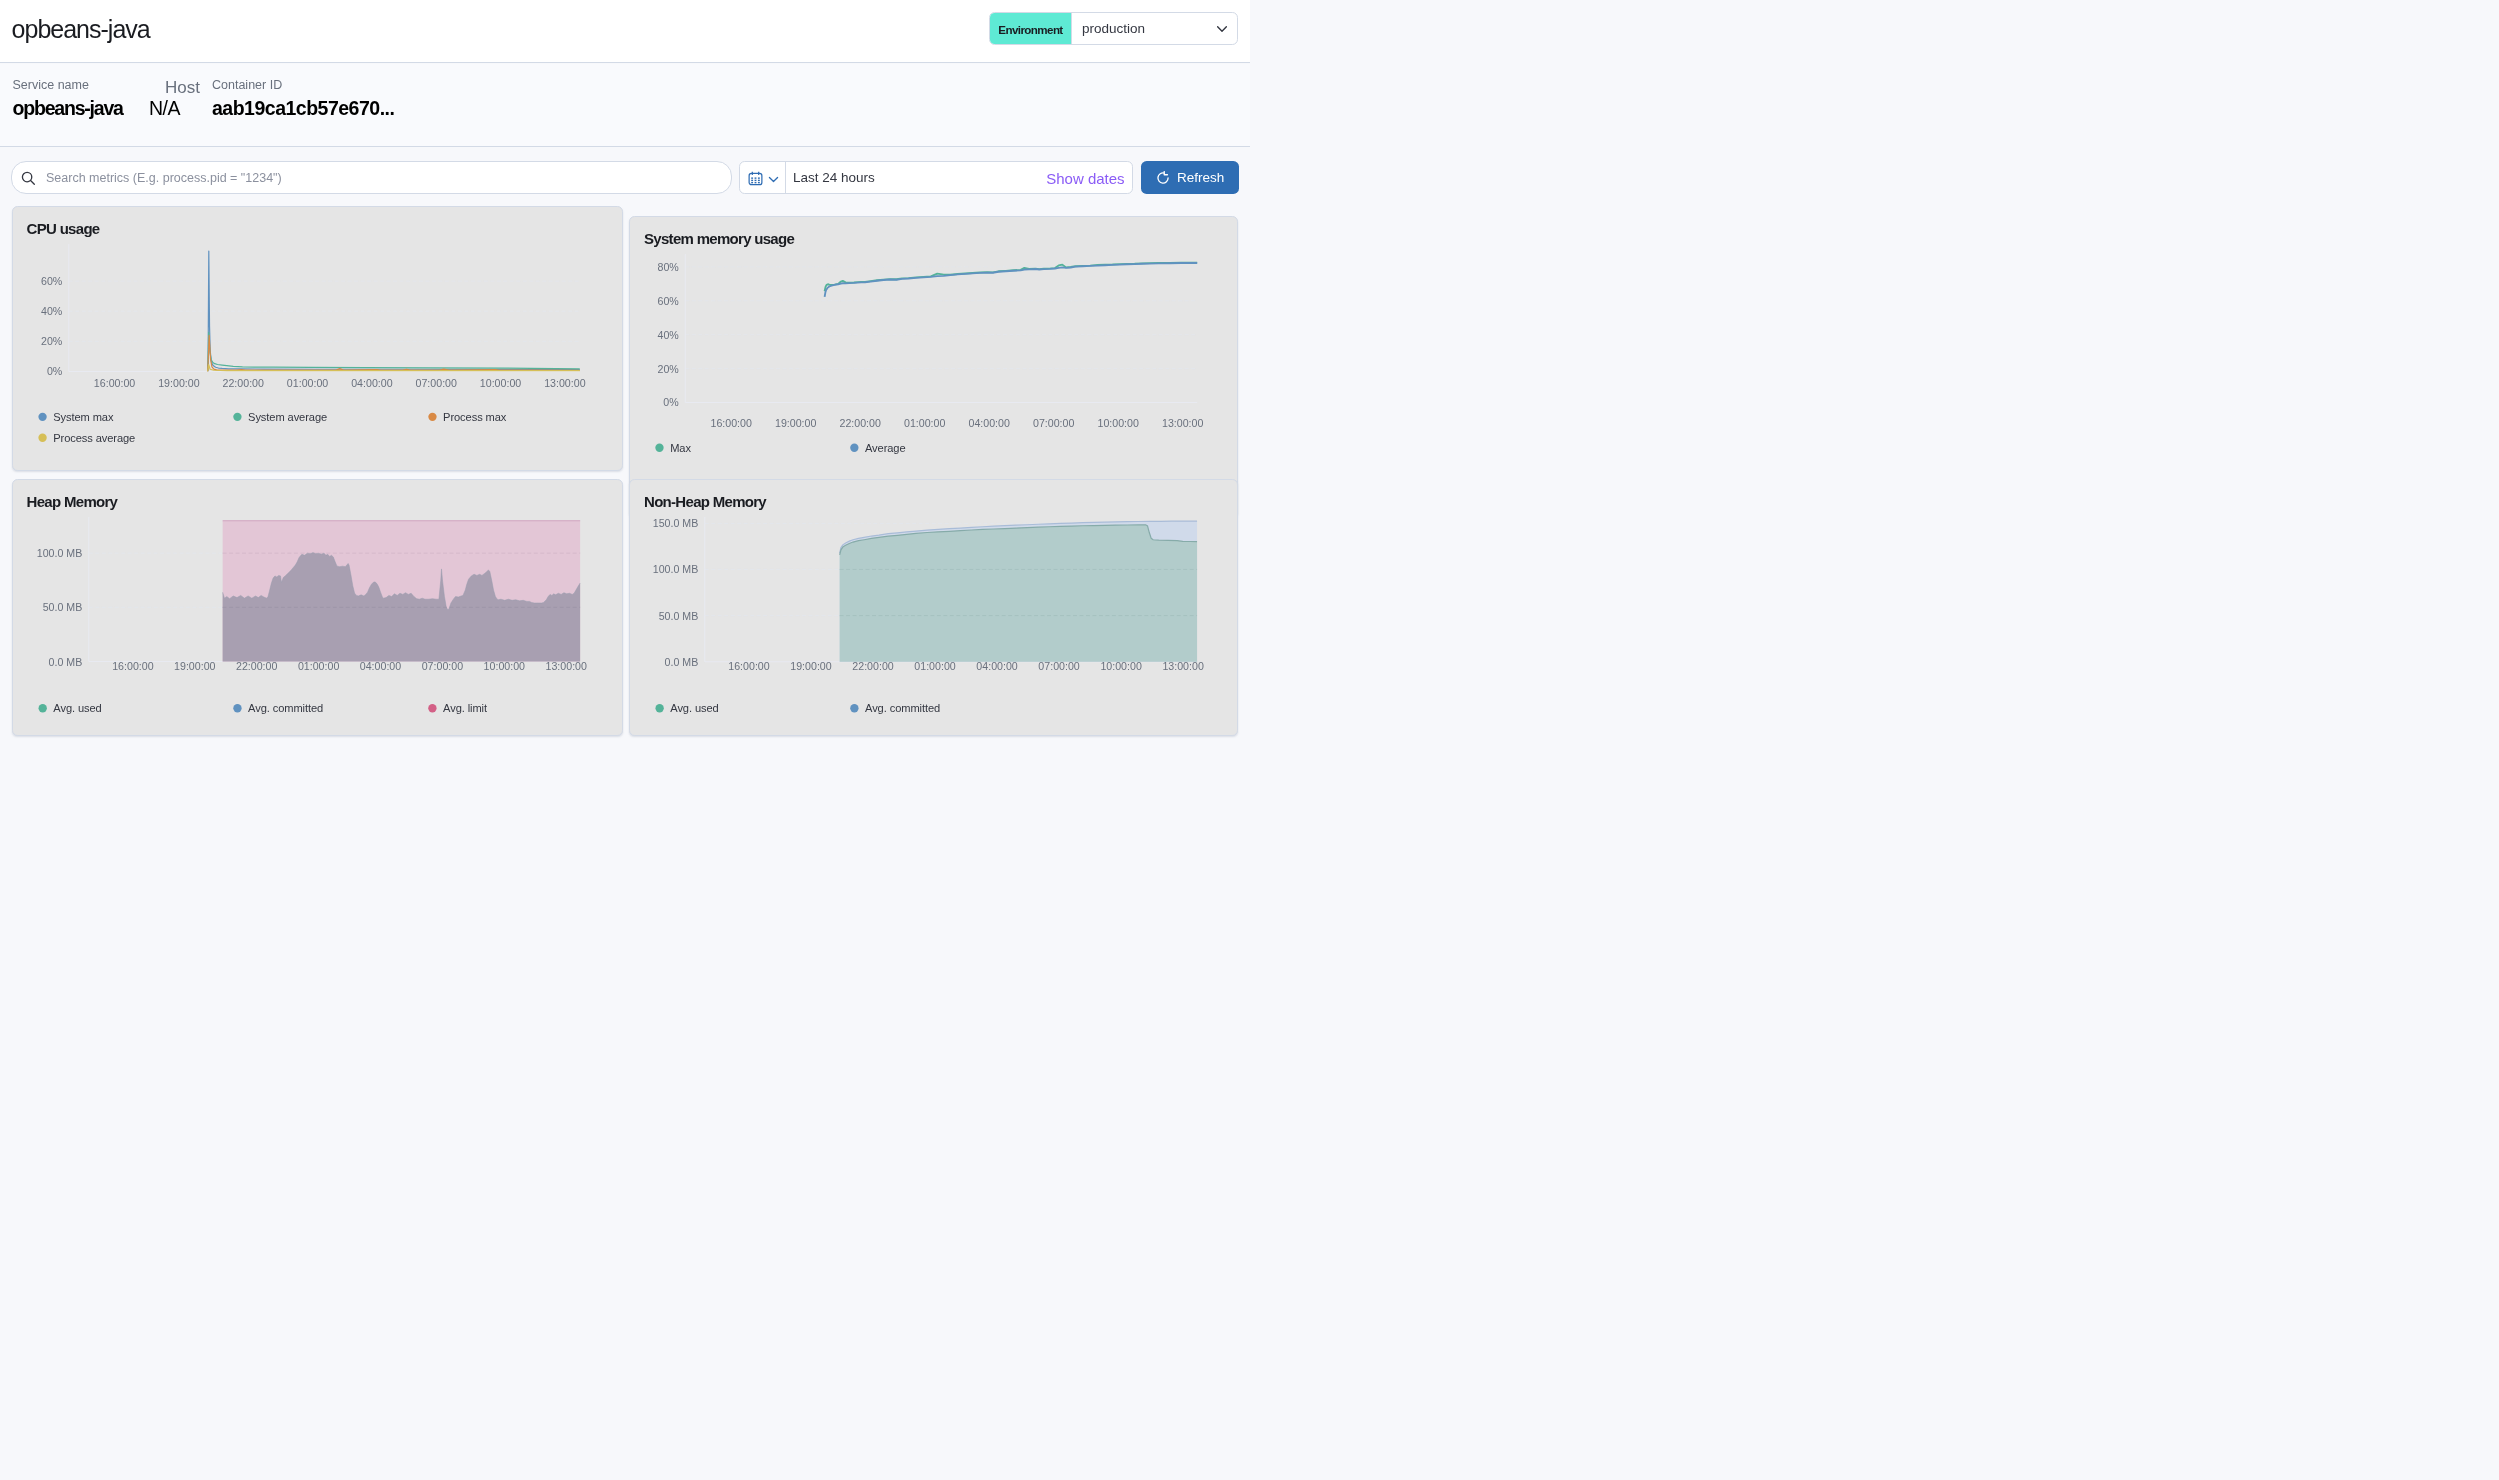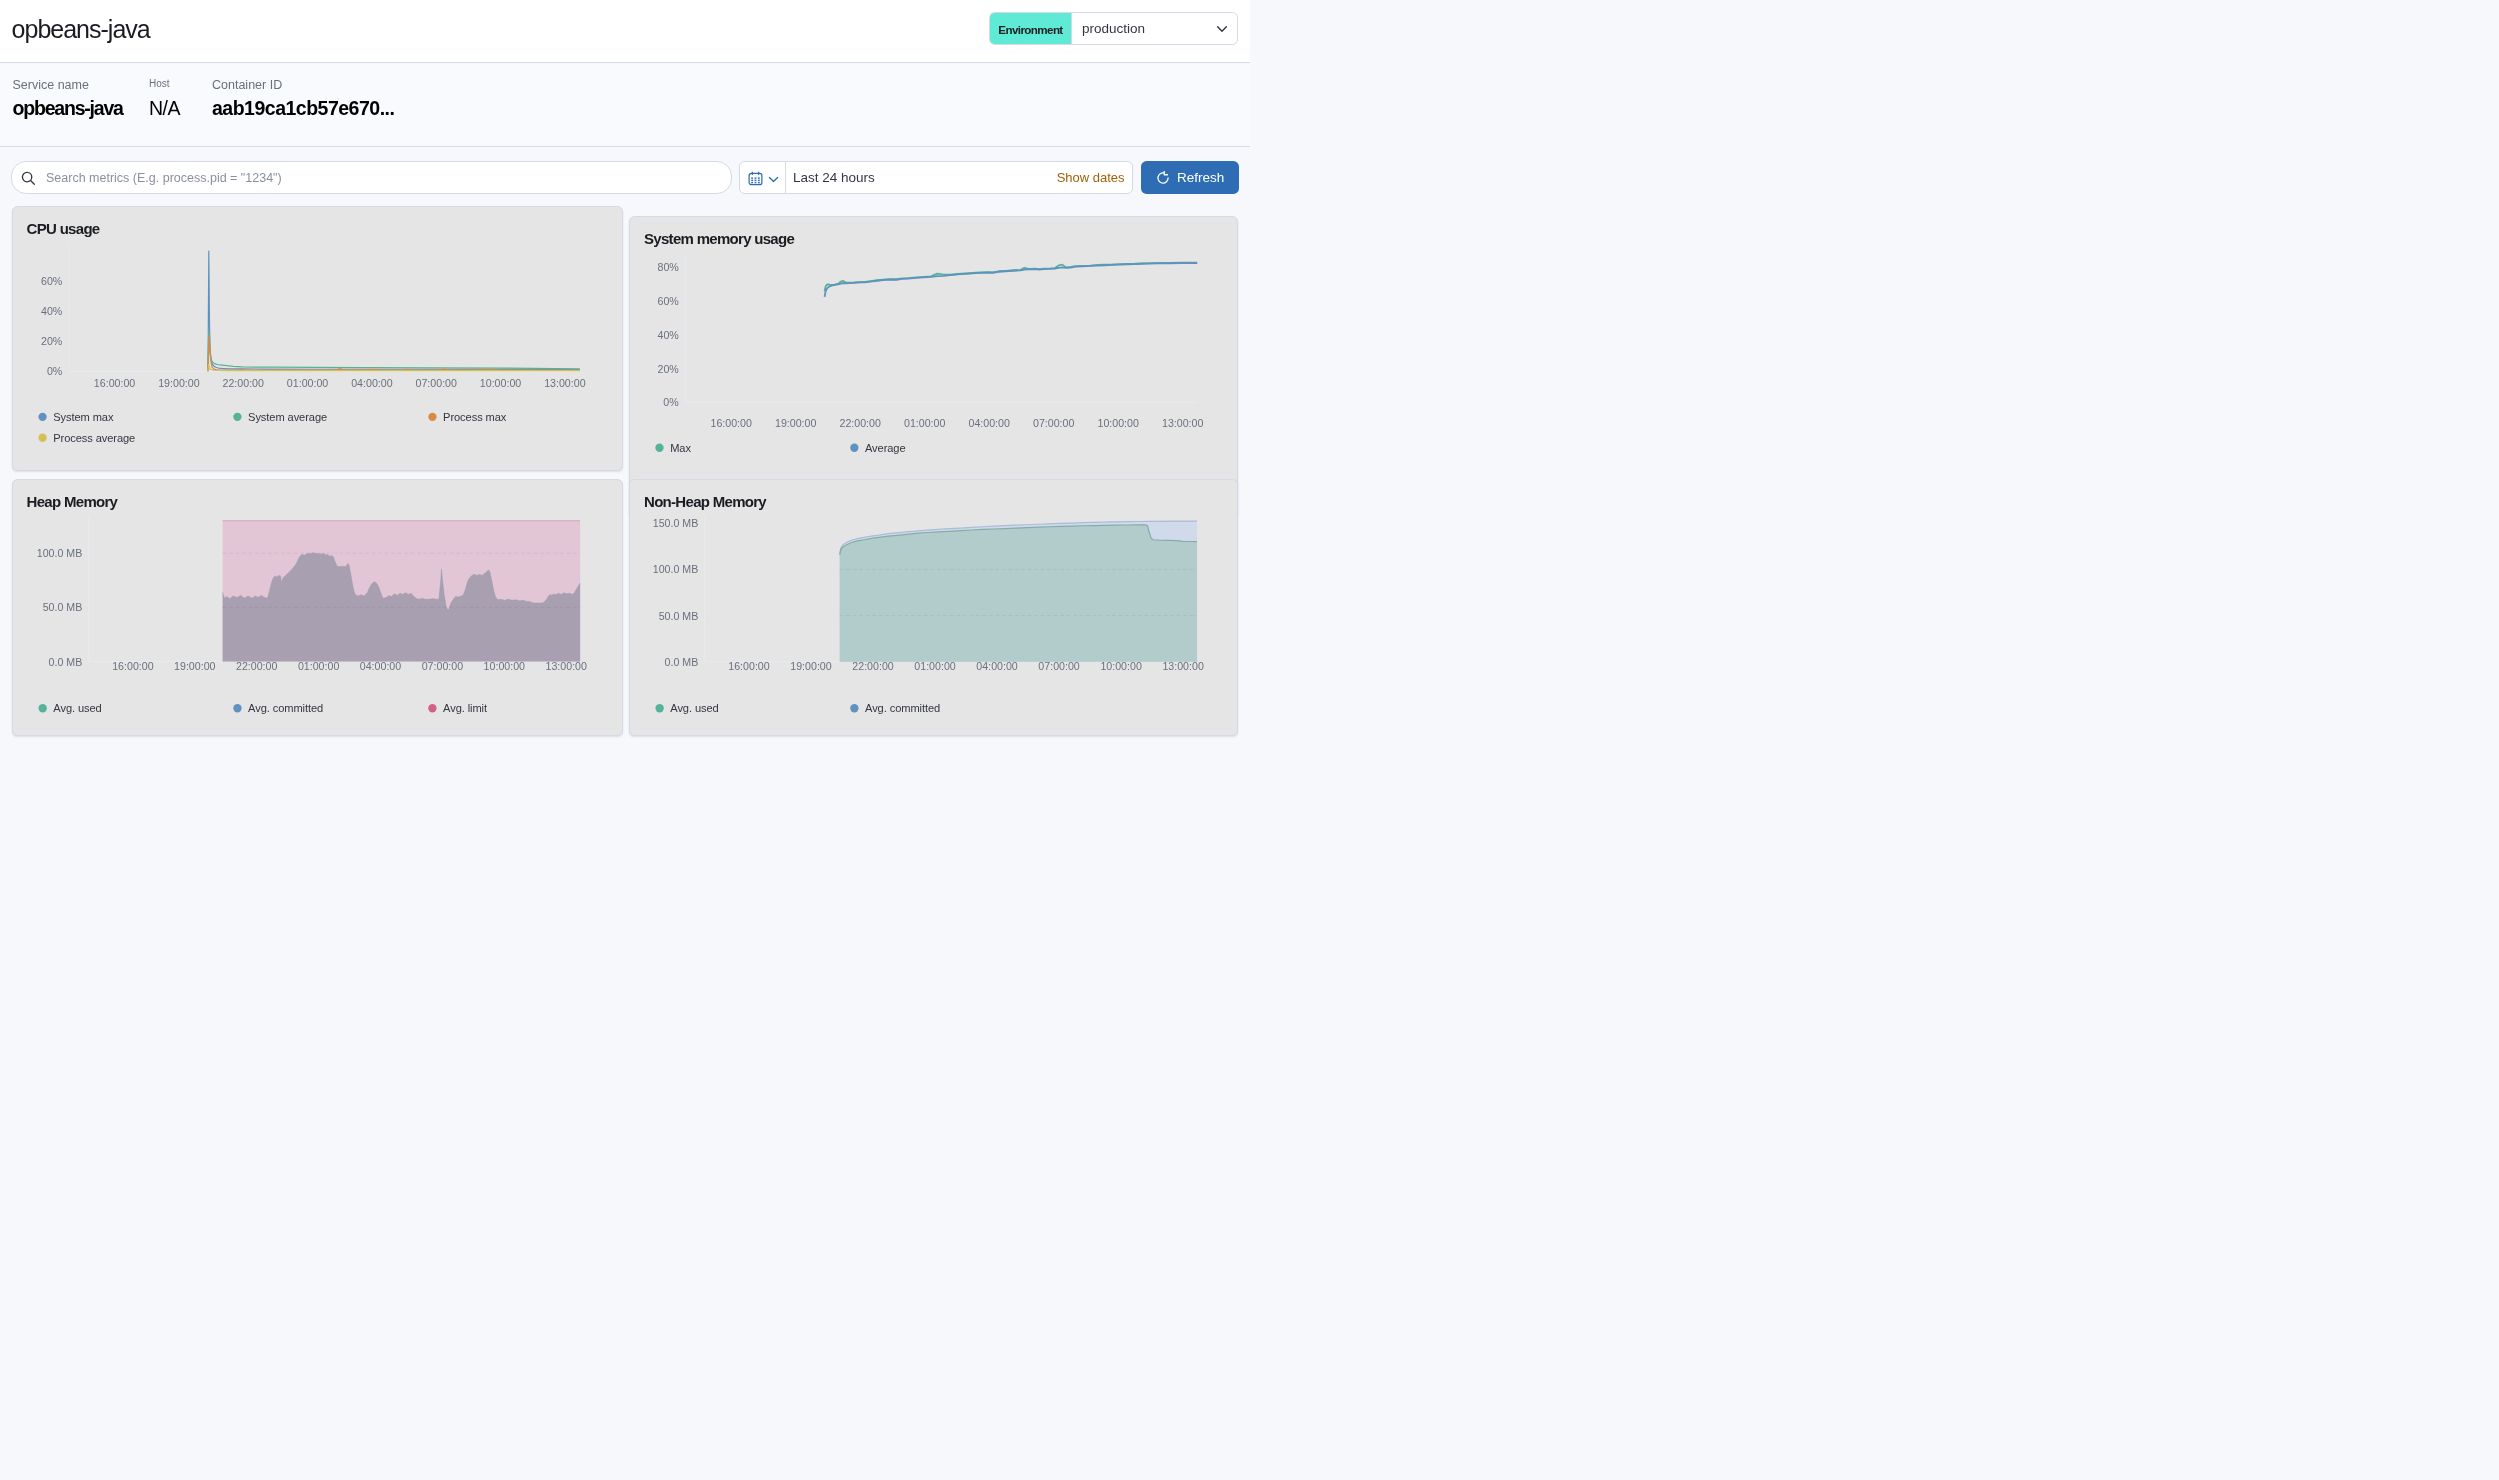--- a/index.html
+++ b/index.html
@@ -17,21 +17,21 @@
     <div class="abs" style="left:92px;top:8px;font-size:13.5px;color:#343741">production</div>
     <div class="abs" style="left:225px;top:9.3px"><svg width="14" height="14" viewBox="0 0 16 16">
           <path d="M3 5.5 L8 10.5 L13 5.5" fill="none" stroke="#343741" stroke-width="1.6" stroke-linecap="round" stroke-linejoin="round"></path>
         </svg></div>
   </div>
 </div>
 
 <div class="abs" style="left:0;top:64px;width:1250px;height:83px;background:#f9fafd;border-bottom:0.9px solid #d3dae6">
   <div class="abs" style="left:12.5px;top:14px;font-size:12.5px;color:#69707d">Service name</div>
   <div class="abs" style="left:12.5px;top:33px;font-size:19.5px;font-weight:bold;color:#000;letter-spacing:-1.2px">opbeans-java</div>
-  <div class="abs" style="left:149px;top:14px;font-size:10px;color:#69707d">Host</div>
+  <div class="abs" style="left:165px;top:14px;font-size:17px;color:#69707d">Host</div>
   <div class="abs" style="left:149px;top:33px;font-size:19.5px;font-weight:normal;color:#000;letter-spacing:-0.5px">N/A</div>
   <div class="abs" style="left:212px;top:14px;font-size:12.5px;color:#69707d">Container ID</div>
   <div class="abs" style="left:212px;top:33px;font-size:19.5px;font-weight:bold;color:#000;letter-spacing:-0.5px">aab19ca1cb57e670...</div>
 </div>
 
 <div class="abs" style="left:11px;top:161px;width:721px;height:33px;background:#fff;border:0.9px solid #d3dae6;border-radius:15px">
   <svg width="15" height="15" viewBox="0 0 16 16" style="position:absolute;left:9.3px;top:9.3px">
       <circle cx="6.5" cy="6.5" r="5" fill="none" stroke="#343741" stroke-width="1.4"></circle>
       <line x1="10.2" y1="10.2" x2="14.2" y2="14.2" stroke="#343741" stroke-width="1.4" stroke-linecap="round"></line>
     </svg>
@@ -54,21 +54,21 @@
           <line x1="3.4" y1="12.4" x2="5.4" y2="12.4"></line>
           <line x1="7" y1="12.4" x2="9" y2="12.4"></line>
           <line x1="10.6" y1="12.4" x2="12.6" y2="12.4"></line>
         </g>
       </svg></div>
   <div class="abs" style="left:27px;top:10.2px"><svg width="13" height="13" viewBox="0 0 16 16">
         <path d="M3 5.5 L8 10.5 L13 5.5" fill="none" stroke="#2e6cb3" stroke-width="1.6" stroke-linecap="round" stroke-linejoin="round"></path>
       </svg></div>
   <div class="abs" style="left:45px;top:0;width:0.9px;height:32px;background:#d3dae6"></div>
   <div class="abs" style="left:53px;top:8.4px;font-size:13.5px;color:#343741">Last 24 hours</div>
-  <div class="abs" style="right:7.4px;top:8.4px;font-size:13px;color:#a16207">Show dates</div>
+  <div class="abs" style="right:7.4px;top:8.4px;font-size:15px;color:#8b5cf6">Show dates</div>
 </div>
 <div class="abs" style="left:1141px;top:161px;width:98px;height:33px;background:#2e6db3;border-radius:5.6px;display:flex;align-items:center;justify-content:center">
   <span style="margin-right:7.4px;display:flex">
       <svg width="14" height="14" viewBox="0 0 16 16">
         <path d="M13.8 8 A5.8 5.8 0 1 1 9.4 2.4" fill="none" stroke="#fff" stroke-width="1.5" stroke-linecap="round"></path>
         <path d="M9.4 0.6 L9.4 4.3 L13.1 4.3" fill="none" stroke="#fff" stroke-width="1.5" stroke-linejoin="round" stroke-linecap="round"></path>
       </svg>
     </span>
   <span style="font-size:13.5px;color:#fff">Refresh</span>
 </div>

